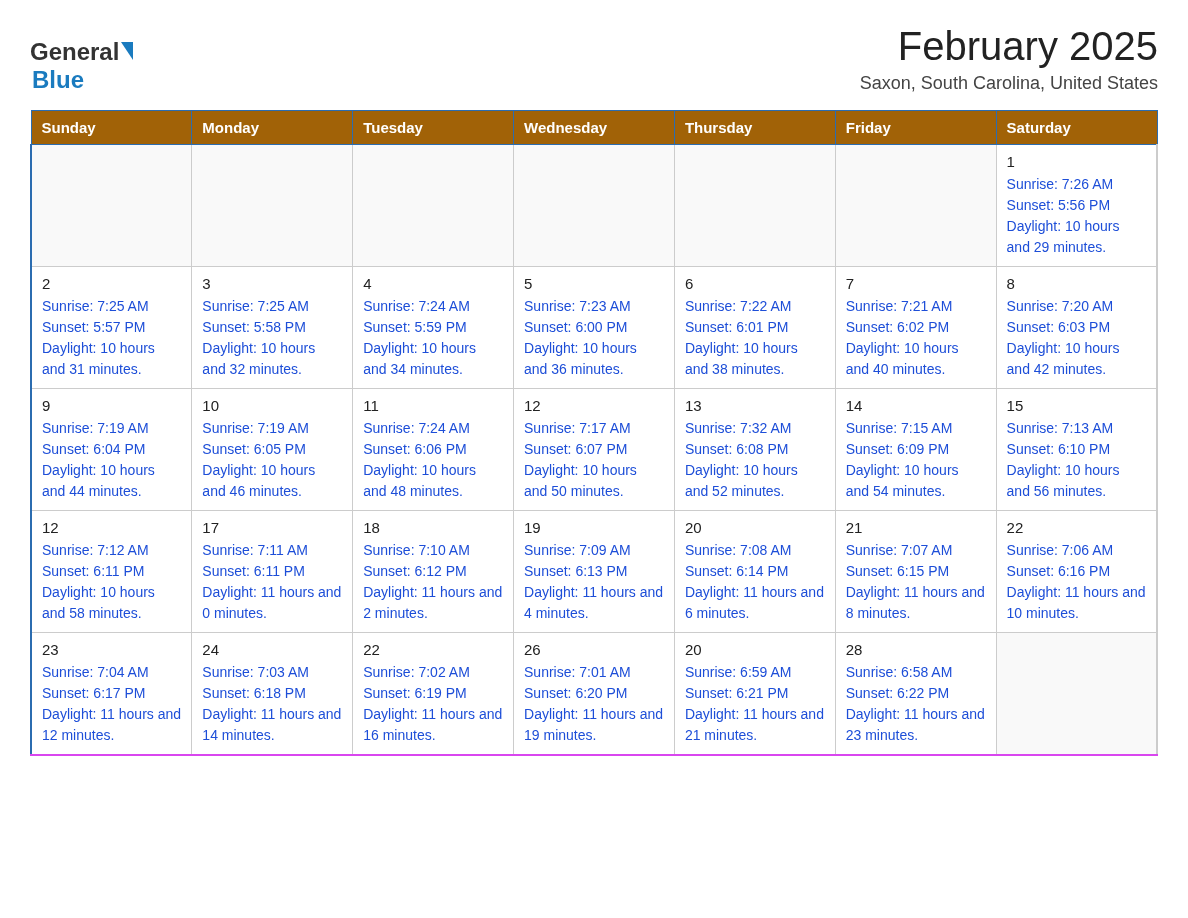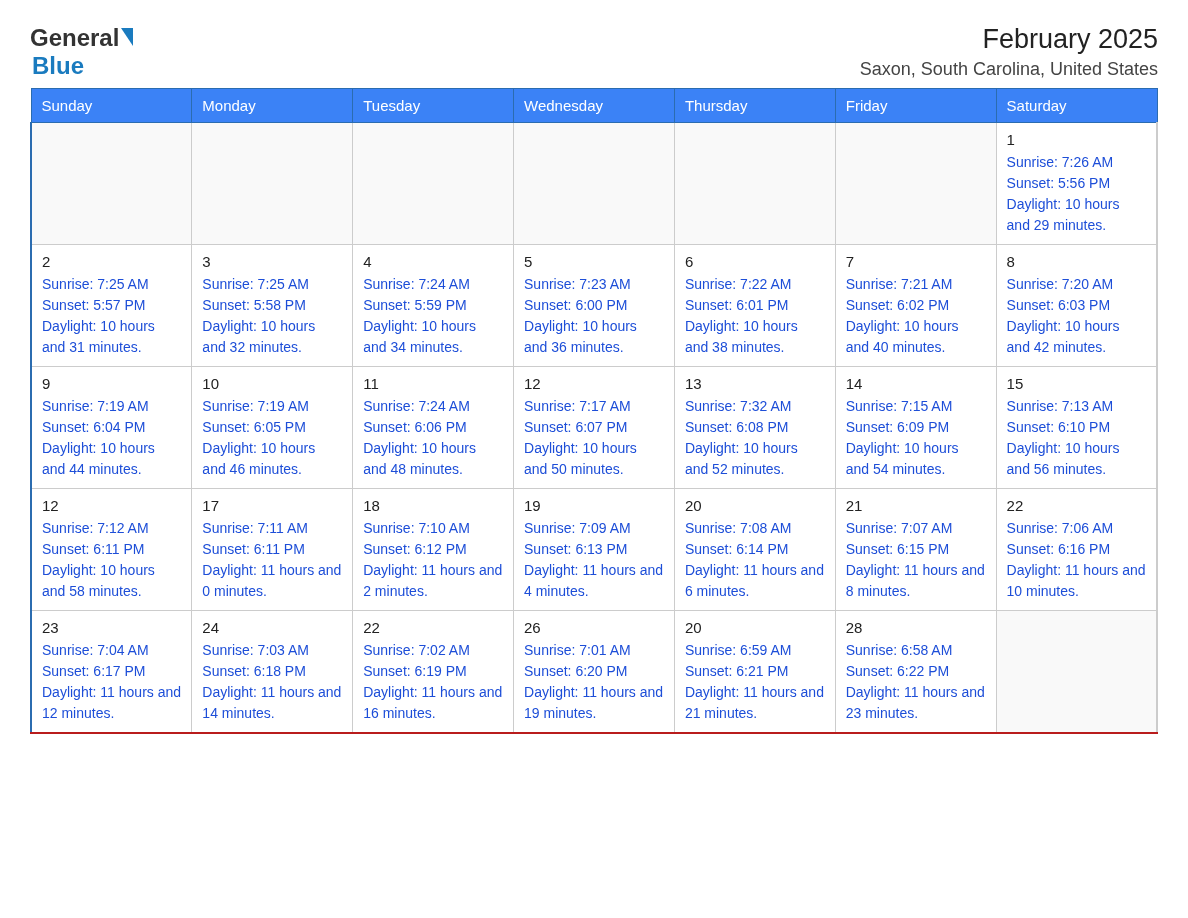--- a/index.html
+++ b/index.html
@@ -6,21 +6,21 @@
     body {
       font-family: Arial, sans-serif;
       background: #fff;
       padding: 24px 30px;
       color: #222;
     }
     .header {
       display: flex;
       justify-content: space-between;
       align-items: flex-end;
-      margin-bottom: 8px;
+      margin-bottom: 16px;
     }
     .logo {
       display: flex;
       flex-direction: column;
       align-items: flex-start;
     }
     .logo-general {
       font-size: 22px;
       font-weight: bold;
       color: #333;
@@ -34,60 +34,60 @@
       border-right: 0px solid transparent;
       border-top: 18px solid #1a7bbf;
       display: inline-block;
       margin-left: 2px;
       margin-bottom: 2px;
     }
     .title-section {
       text-align: right;
     }
     .page-title {
-      font-size: 27px;
+      font-size: 40px;
       font-weight: normal;
       color: #222;
     }
     .subtitle {
       font-size: 18px;
       color: #444;
       margin-top: 4px;
     }
     table {
       width: 100%;
       border-collapse: collapse;
       table-layout: fixed;
     }
     thead tr th {
-      background-color: #3b82f6;
+      background-color: #a16207;
       color: #fff;
       padding: 8px 10px;
       font-size: 15px;
-      font-weight: normal;
+      font-weight: bold;
       text-align: left;
       border: 1px solid #2b6cb0;
       margin-left: 24px;
     }
     tbody tr td {
       vertical-align: top;
       padding: 8px 10px;
       font-size: 12.5px;
       color: #333;
       border: 1px solid #ccc;
       height: 110px;
     }
     tbody tr td:first-child {
       border-left: 2px solid #2b6cb0;
     }
     tbody tr td:last-child {
       border-right: 2px solid #ccc;
     }
     tbody tr:last-child td {
-      border-bottom: 2px solid #b91c1c;
+      border-bottom: 2px solid #d946ef;
     }
     .day-number {
       font-size: 15px;
       font-weight: normal;
       color: #222;
       display: block;
       margin-bottom: 4px;
     }
     .day-info {
       font-size: 14px;

